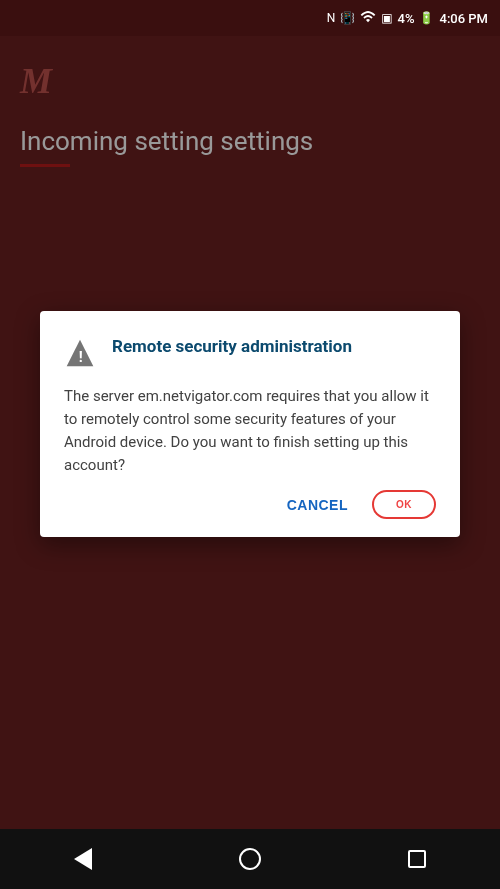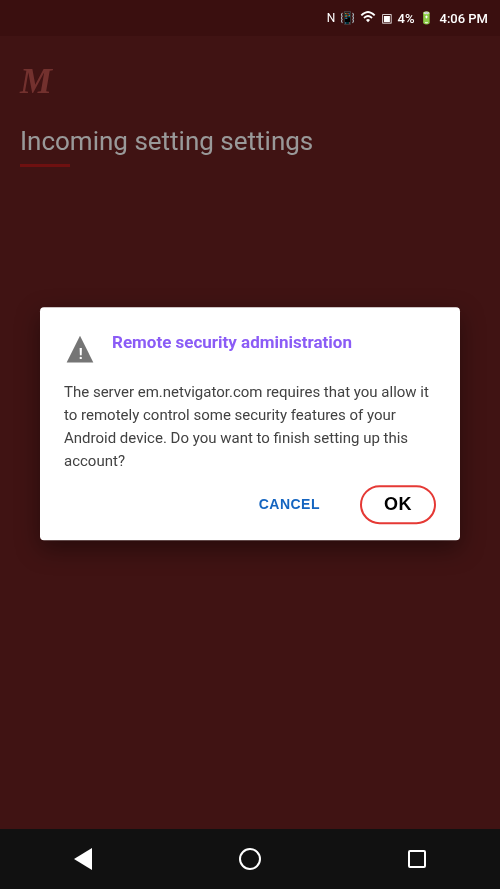--- a/index.html
+++ b/index.html
@@ -108,56 +108,56 @@
     .warning-icon {
       width: 32px;
       height: 32px;
       flex-shrink: 0;
       margin-top: 2px;
     }
 
     .dialog-title {
       font-size: 17px;
       font-weight: 700;
-      color: #8b5cf6;
+      color: #0c4a6e;
       line-height: 1.3;
     }
 
     .dialog-body {
       font-size: 15px;
       color: #424242;
       line-height: 1.55;
       margin-bottom: 11px;
     }
 
     .dialog-actions {
       display: flex;
       justify-content: flex-end;
       align-items: center;
-      gap: 24px;
+      gap: 8px;
     }
 
     .btn-cancel {
       background: none;
       border: none;
       color: #1565c0;
       font-size: 14px;
       font-weight: 600;
       letter-spacing: 0.5px;
       padding: 8px 16px;
       cursor: pointer;
       text-transform: uppercase;
     }
 
     .btn-ok {
       background: none;
       border: 2.5px solid #e53935;
       border-radius: 22px;
-      color: #000000;
-      font-size: 18px;
+      color: #ef4444;
+      font-size: 10px;
       font-weight: 600;
       letter-spacing: 0.5px;
       padding: 7px 22px;
       cursor: pointer;
       text-transform: uppercase;
     }
 
     
     .nav-bar {
       width: 100%;

